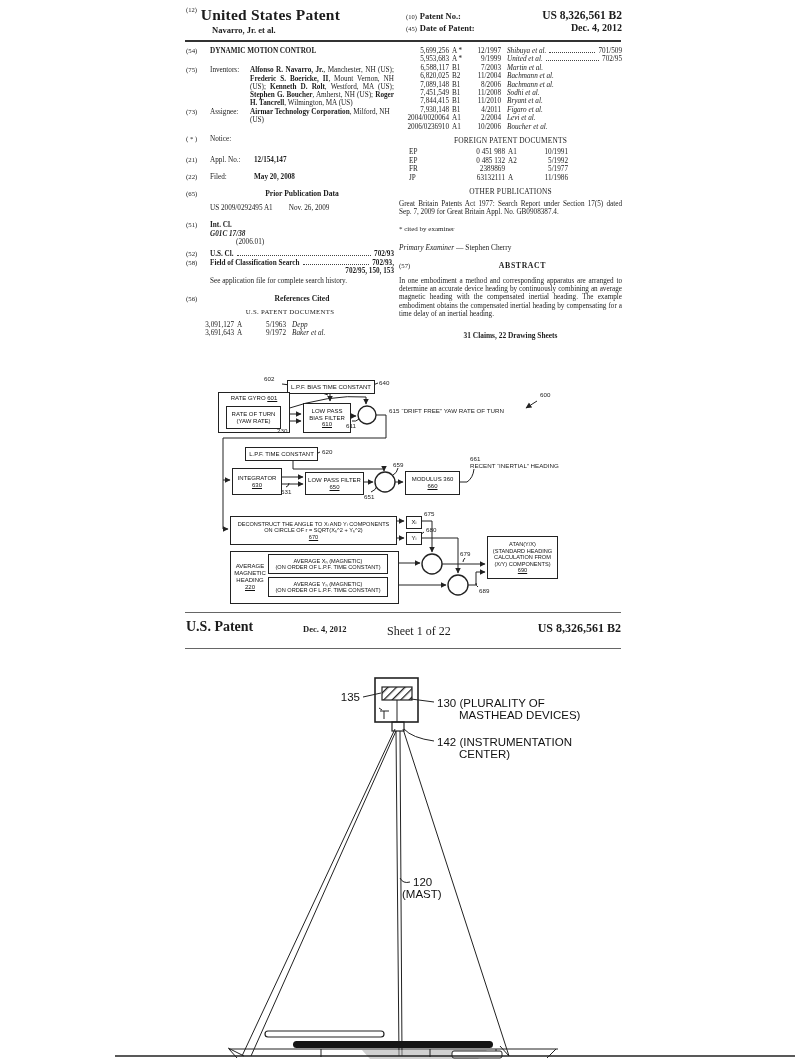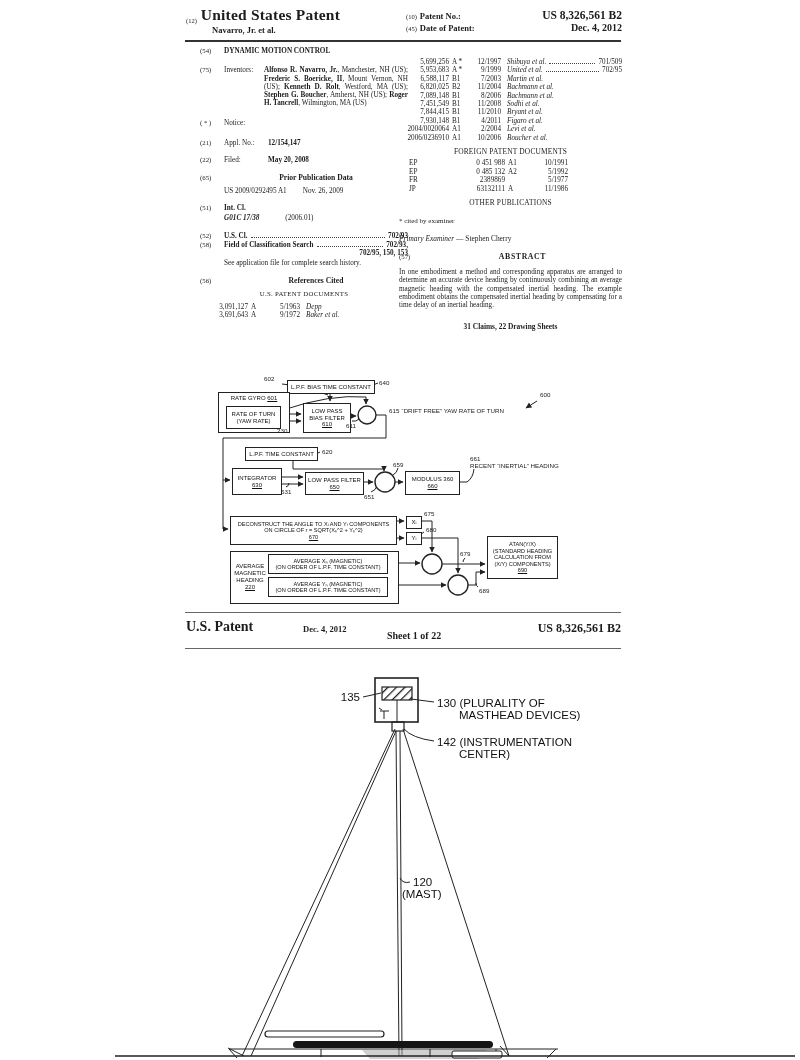--- a/index.html
+++ b/index.html
@@ -9,33 +9,33 @@
     font-family:"Liberation Serif", serif;
   }
   .b{font-weight:bold;}
   .bi{font-weight:bold;font-style:italic;}
   .rt-b{font-weight:bold;}
   .rt-i{font-style:italic;}
 
   
   .p1-header{position:absolute;left:186px;top:6px;width:436px;display:flex;justify-content:space-between;}
   .hnum{font-size:6.5px;flex:0 0 auto;}
-  .h-title-row{display:flex;align-items:flex-end;gap:4px;}
+  .h-title-row{display:flex;align-items:flex-start;gap:4px;}
   .h-title{font-size:15.5px;font-weight:bold;letter-spacing:.2px;}
   .h-authors{font-size:8.5px;font-weight:bold;margin-left:26px;margin-top:1px;}
   .h-right{width:216px;padding-top:3px;}
   .hr-row{display:flex;align-items:baseline;margin-bottom:1px;text-align:right;}
   .hr-lbl{font-size:8.5px;font-weight:bold;margin-left:3px;}
   .hr-val{margin-left:auto;font-weight:bold;font-size:10px;}
   .hr-val.big{font-size:11.5px;}
   .rule-top{position:absolute;left:185px;top:40px;width:436px;border-top:2.2px solid #333;}
 
   
-  .col-left{position:absolute;left:200px;top:47px;width:208px;font-size:7.2px;line-height:8.3px;}
-  .col-right{position:absolute;left:399px;top:58px;width:223px;font-size:7.2px;line-height:8.4px;}
+  .col-left{position:absolute;left:186px;top:47px;width:208px;font-size:7.2px;line-height:8.3px;}
+  .col-right{position:absolute;left:399px;top:47px;width:223px;font-size:7.2px;line-height:8.4px;}
   .frow{display:flex;margin-bottom:9px;}
   .num{flex:0 0 24px;font-size:6.8px;}
   .lbl{flex:0 0 40px;}
   .val{flex:1;text-align:justify;}
   .center-b{flex:1;text-align:center;font-weight:bold;font-size:7.6px;}
   .dots{flex:1;border-bottom:1px dotted #444;margin:0 3px 2px 3px;min-width:8px;}
   .indent{margin-left:24px;margin-bottom:9px;}
   .uspd-title{text-align:center;font-size:6.8px;margin:2px 0 4px 0;letter-spacing:.3px;}
 
   .cite-row{display:flex;align-items:baseline;}
@@ -72,21 +72,21 @@
   .rg-title{position:absolute;left:0;right:0;top:2px;text-align:center;}
   .avg-lbl{position:absolute;display:flex;flex-direction:column;align-items:center;justify-content:center;
            font-size:6px;line-height:7px;color:#111;text-align:center;font-family:"Liberation Sans", sans-serif;}
 
   
   .rule1{position:absolute;left:185px;top:612px;width:436px;border-top:1.3px solid #666;}
   .rule2{position:absolute;left:185px;top:648px;width:436px;border-top:1.3px solid #666;}
   .p2-header{position:absolute;left:186px;top:619px;width:435px;height:26px;}
   .p2-title{position:absolute;left:0;top:0;font-size:14px;font-weight:bold;}
   .p2-date{position:absolute;left:117px;top:5px;font-size:8.5px;font-weight:bold;}
-  .p2-sheet{position:absolute;left:201px;top:11px;font-size:10px;font-weight:bold;}
+  .p2-sheet{position:absolute;left:201px;top:5px;font-size:12px;font-weight:normal;}
   .p2-no{position:absolute;right:0;top:2px;font-size:12px;font-weight:bold;}
 
   
   #boat{position:absolute;left:0;top:650px;}
   #boat text{font-family:"Liberation Sans", sans-serif;font-size:11.5px;fill:#111;}
 </style>
 </head>
 <body>
 
 <div class="p1-header">
@@ -110,24 +110,29 @@
     </div>
   </div>
 </div>
 <div class="rule-top"></div>
 
 <div class="col-left">
   <div class="frow" style="margin-bottom:11px;">
     <span class="num">(54)</span>
     <span class="b">DYNAMIC MOTION CONTROL</span>
   </div>
-  <div class="frow" style="margin-bottom:11px;">
+  <div class="frow" style="margin-bottom:0;">
     <span class="num">(75)</span>
     <span class="lbl">Inventors:</span>
     <span class="val"><span class="rt-b">Alfonso R. Navarro, Jr.</span><span>, Manchester, NH (US); </span><span class="rt-b">Frederic S. Boericke, II</span><span>, Mount Vernon, NH (US); </span><span class="rt-b">Kenneth D. Rolt</span><span>, Westford, MA (US); </span><span class="rt-b">Stephen G. Boucher</span><span>, Amherst, NH (US); </span><span class="rt-b">Roger H. Tancrell</span><span>, Wilmington, MA (US)</span></span>
+  </div>
+  <div class="frow" style="margin-bottom:11px;">
+    <span class="num">(73)</span>
+    <span class="lbl">Assignee:</span>
+    <span class="val" style="text-align:left;"><span class="rt-b">Airmar Technology Corporation</span><span>, Milford, NH (US)</span></span>
   </div>
   <div class="frow" style="margin-bottom:12px;">
     <span class="num">( * )</span>
     <span class="lbl">Notice:</span>
   </div>
   <div class="frow">
     <span class="num">(21)</span>
     <span class="lbl" style="flex-basis:44px;">Appl. No.:</span>
     <span class="b">12/154,147</span>
   </div>
@@ -141,21 +146,21 @@
     <span class="center-b">Prior Publication Data</span>
   </div>
   <div class="indent" style="display:flex;">
     <span>US 2009/0292495 A1</span>
     <span style="margin-left:16px;">Nov. 26, 2009</span>
   </div>
   <div class="frow" style="margin-bottom:1px;">
     <span class="num">(51)</span>
     <span class="b">Int. Cl.</span>
   </div>
-  <div class="indent" style="display:flex;margin-bottom:10px;">
+  <div class="indent" style="display:flex;margin-bottom:3px;flex-direction:column;">
     <span class="bi">G01C 17/38</span>
     <span style="margin-left:26px;">(2006.01)</span>
   </div>
   <div class="frow" style="margin-bottom:1px;">
     <span class="num">(52)</span>
     <span class="b">U.S. Cl.</span>
     <span class="dots"></span>
     <span class="b">702/93</span>
   </div>
   <div class="frow" style="margin-bottom:0;">
@@ -283,20 +288,21 @@
         <span class="c-date">5/1977</span>
       </div>
       <div class="cite-row">
         <span class="c-cc">JP</span>
         <span class="c-no">63132111</span>
         <span class="c-kind">A</span>
         <span class="c-date">11/1986</span>
       </div>
     </div>
   <div class="sec-title">OTHER PUBLICATIONS</div>
+  <div class="pub">Great Britain Patents Act 1977: Search Report under Section 17(5) dated Sep. 7, 2009 for Great Britain Appl. No. GB0908387.4.</div>
   <div class="cited">* cited by examiner</div>
   <div class="examiner"><span class="rt-i">Primary Examiner</span><span> — Stephen Cherry</span></div>
   <div class="abs-head">
     <span class="num">(57)</span>
     <span class="abs-title">ABSTRACT</span>
   </div>
   <div class="abstract">In one embodiment a method and corresponding apparatus are arranged to determine an accurate device heading by continuously combining an average magnetic heading with the compensated inertial heading. The example embodiment obtains the compensated inertial heading by compensating for a time delay of an inertial heading.</div>
   <div class="claims">31 Claims, 22 Drawing Sheets</div>
 </div>
 

